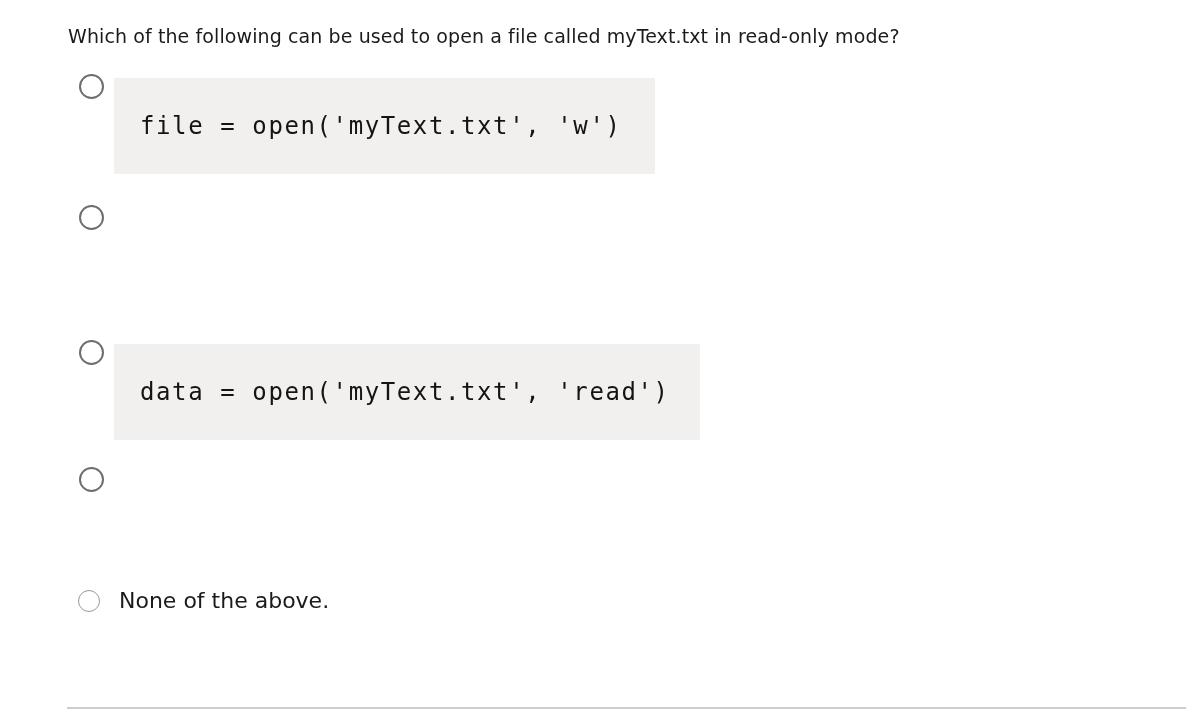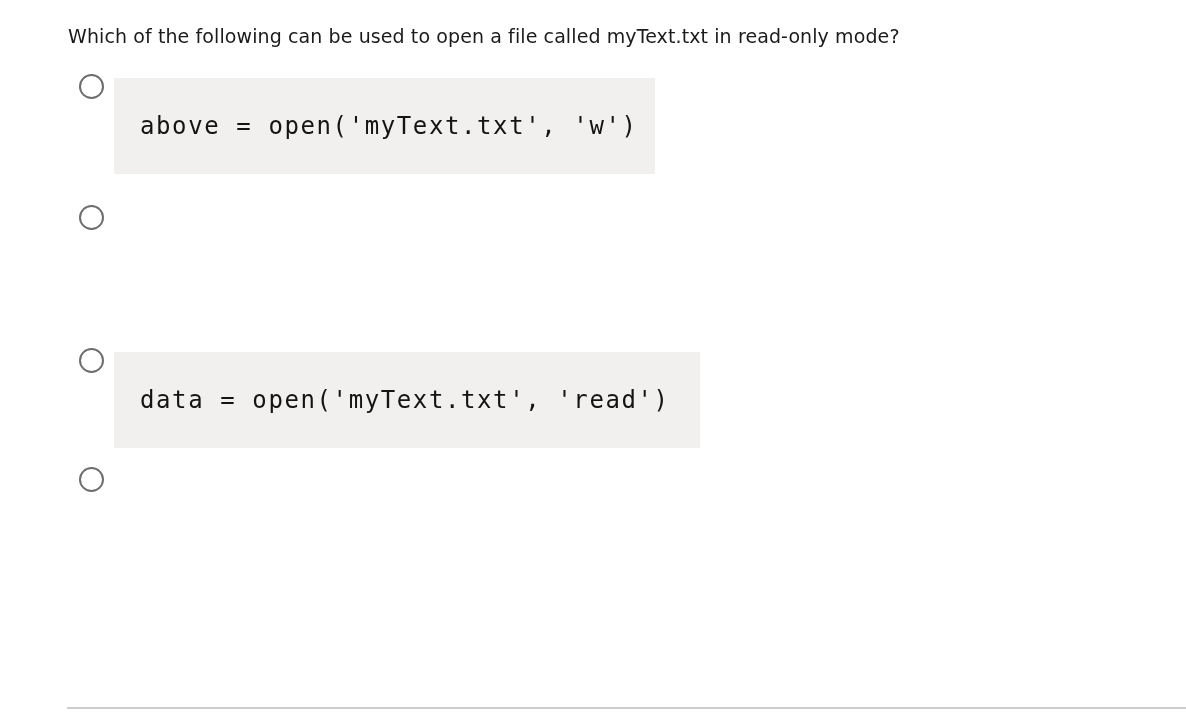--- a/index.html
+++ b/index.html
@@ -111,34 +111,38 @@
 <body>
 
 <div class="quiz-page">
 
   <div class="question-text">Which of the following can be used to open a file called myText.txt in read-only mode?</div>
 
   <div class="options-list">
 
     <div class="option-row" style="top:0px;height:131px;">
       <span class="radio-outer radio-code"></span>
-      <div class="code-block" style="width:541px;">above = open('myText.txt', 'w')</div>
+      <div class="code-block" style="width:541px;">file = open('myText.txt', 'w')</div>
     </div>
 
     <div class="option-row" style="top:0px;height:131px;">
       <span class="radio-outer radio-code"></span>
     </div>
 
-    <div class="option-row" style="top:12px;height:131px;padding-left:16px;">
+    <div class="option-row" style="top:4px;height:131px;padding-left:16px;">
       <span class="radio-outer radio-code"></span>
       <div class="code-block" style="width:586px;">data = open('myText.txt', 'read')</div>
     </div>
 
     <div class="option-row" style="top:0px;height:131px;">
       <span class="radio-outer radio-code"></span>
     </div>
 
+    <div class="option-row" style="top:0px;height:60px;">
+      <span class="radio-outer radio-plain"></span>
+      <div class="plain-label">None of the above.</div>
+    </div>
 
   </div>
 
   <div class="bottom-rule"></div>
 
 </div>
 
 </body></html>

